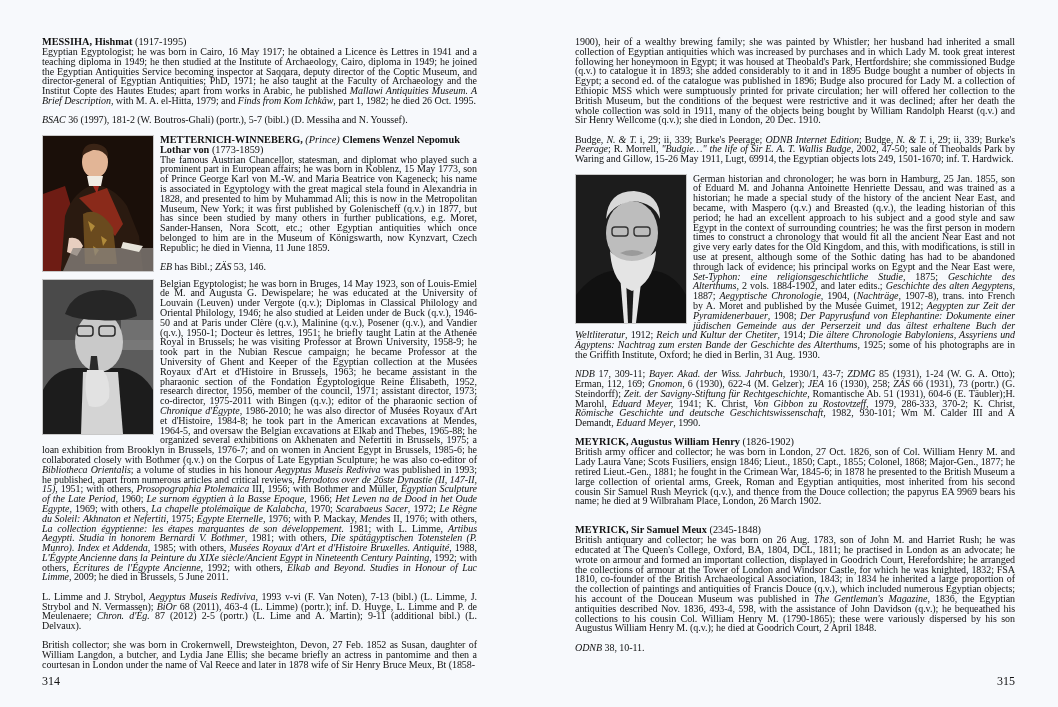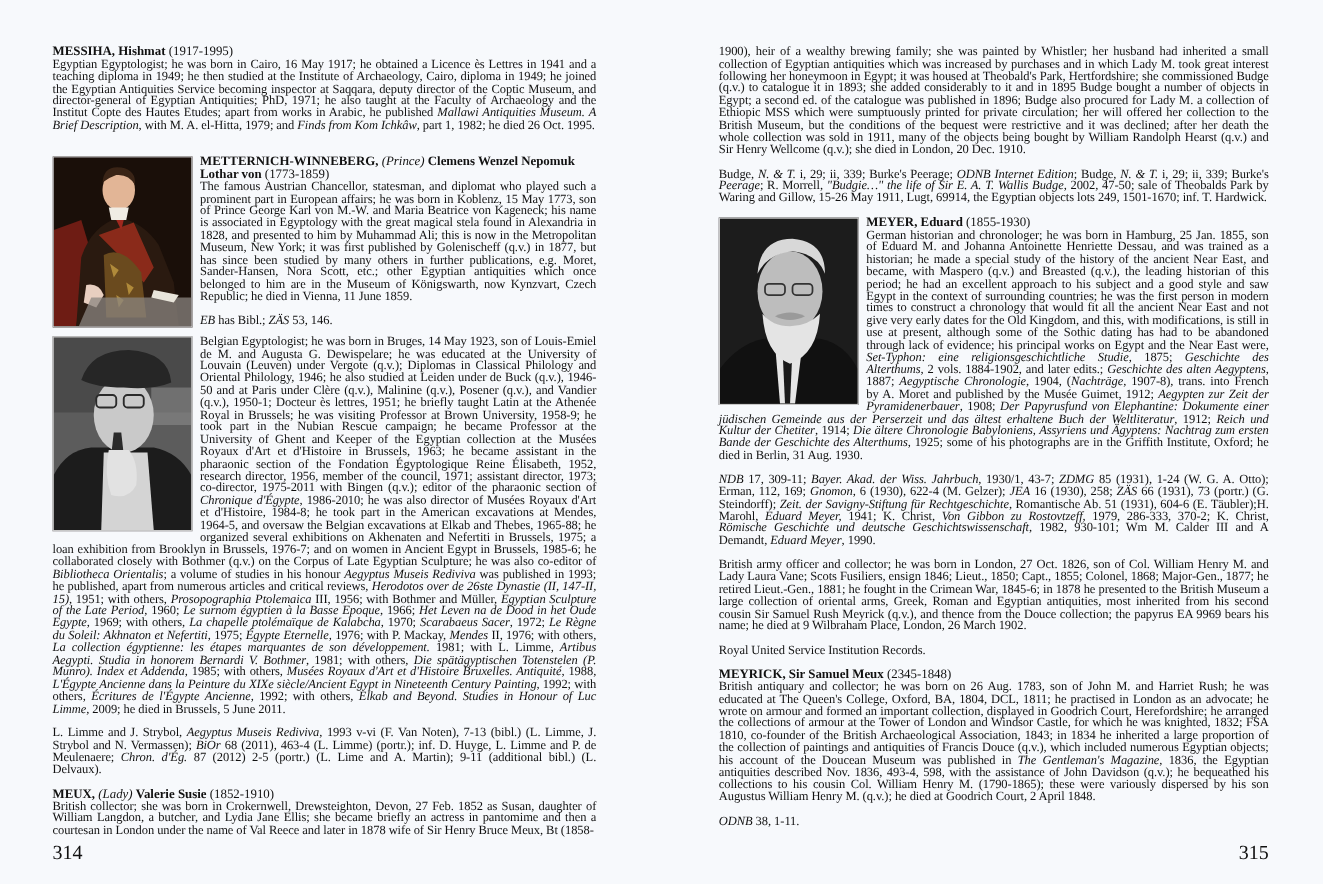--- a/index.html
+++ b/index.html
@@ -23,37 +23,38 @@
   .hd { font-size:10.3px; line-height:10px; }
   .hd b { font-weight:bold; }
   i, .it { font-style:italic; }
   .photo {
     float:left; margin:0 6px 2px 0; position:relative; overflow:hidden;
     border:1px solid #c8c8c8;
   }
   .photo.metternich { width:110px; height:135px; background:#1a0e08; }
   .photo.meulenaere { width:110px; height:154px; background:#6b6b6b; }
   .photo.meyer { width:110px; height:148px; background:#1d1d1d; }
-  .page-number { position:absolute; font-size:16px; top:674px; }
+  .page-number { position:absolute; font-size:12px; top:674px; }
   .page.left .page-number { left:0; }
   .page.right .page-number { right:0; }
   svg { display:block; }
 </style>
 </head>
 <body>
 
 <div class="spread">
 
   <div class="page left">
     <div class="col">
 
       <div class="entry">
         <div class="hd"><b>MESSIHA, Hishmat</b> <span>(1917-1995)</span></div>
         <p class="txt"><span>Egyptian Egyptologist; he was born in Cairo, 16 May 1917; he obtained a Licence ès Lettres in 1941 and a teaching diploma in 1949; he then studied at the Institute of Archaeology, Cairo, diploma in 1949; he joined the Egyptian Antiquities Service becoming inspector at Saqqara, deputy director of the Coptic Museum, and director-general of Egyptian Antiquities; PhD, 1971; he also taught at the Faculty of Archaeology and the Institut Copte des Hautes Etudes; apart from works in Arabic, he published </span><i>Mallawi Antiquities Museum. A Brief Description</i><span>, with M. A. el-Hitta, 1979; and </span><i>Finds from Kom Ichkâw</i><span>, part 1, 1982; he died 26 Oct. 1995.</span></p>
         <div class="gap"></div>
+        <p class="txt"><i>BSAC</i><span> 36 (1997), 181-2 (W. Boutros-Ghali) (portr.), 5-7 (bibl.) (D. Messiha and N. Youssef).</span></p>
       </div>
       <div class="gap"></div>
 
       <div class="entry" style="overflow:hidden;">
         <div class="photo metternich" title="Portrait painting of Metternich">
           <svg width="110" height="135" viewBox="0 0 110 135">
             <rect width="110" height="135" fill="#1a0f09"></rect>
             <path d="M0 58 L22 50 L28 70 L18 135 L0 135 Z" fill="#6e1c14"></path>
             <path d="M18 135 L22 80 Q30 55 52 48 Q72 52 84 70 L96 100 L100 135 Z" fill="#2a1a10"></path>
             <path d="M36 62 L64 52 L80 88 L72 100 L50 76 Z" fill="#8a2a1a"></path>
@@ -91,21 +92,20 @@
             <path d="M44 90 Q40 110 46 126 Q60 130 66 118 Q68 100 60 90 Z" fill="#e2e2e2"></path>
           </svg>
         </div>
         <p class="txt"><span>Belgian Egyptologist; he was born in Bruges, 14 May 1923, son of Louis-Emiel de M. and Augusta G. Dewispelare; he was educated at the University of Louvain (Leuven) under Vergote (q.v.); Diplomas in Classical Philology and Oriental Philology, 1946; he also studied at Leiden under de Buck (q.v.), 1946-50 and at Paris under Clère (q.v.), Malinine (q.v.), Posener (q.v.), and Vandier (q.v.), 1950-1; Docteur ès lettres, 1951; he briefly taught Latin at the Athenée Royal in Brussels; he was visiting Professor at Brown University, 1958-9; he took part in the Nubian Rescue campaign; he became Professor at the University of Ghent and Keeper of the Egyptian collection at the Musées Royaux d'Art et d'Histoire in Brussels, 1963; he became assistant in the pharaonic section of the Fondation Égyptologique Reine Élisabeth, 1952, research director, 1956, member of the council, 1971; assistant director, 1973; co-director, 1975-2011 with Bingen (q.v.); editor of the pharaonic section of </span><i>Chronique d'Égypte</i><span>, 1986-2010; he was also director of Musées Royaux d'Art et d'Histoire, 1984-8; he took part in the American excavations at Mendes, 1964-5, and oversaw the Belgian excavations at Elkab and Thebes, 1965-88; he organized several exhibitions on Akhenaten and Nefertiti in Brussels, 1975; a loan exhibition from Brooklyn in Brussels, 1976-7; and on women in Ancient Egypt in Brussels, 1985-6; he collaborated closely with Bothmer (q.v.) on the Corpus of Late Egyptian Sculpture; he was also co-editor of </span><i>Bibliotheca Orientalis</i><span>; a volume of studies in his honour </span><i>Aegyptus Museis Rediviva</i><span> was published in 1993; he published, apart from numerous articles and critical reviews, </span><i>Herodotos over de 26ste Dynastie (II, 147-II, 15),</i><span> 1951; with others, </span><i>Prosopographia Ptolemaica</i><span> III, 1956; with Bothmer and Müller, </span><i>Egyptian Sculpture of the Late Period</i><span>, 1960; </span><i>Le surnom égyptien à la Basse Epoque</i><span>, 1966; </span><i>Het Leven na de Dood in het Oude Egypte</i><span>, 1969; with others, </span><i>La chapelle ptolémaïque de Kalabcha</i><span>, 1970; </span><i>Scarabaeus Sacer</i><span>, 1972; </span><i>Le Règne du Soleil: Akhnaton et Nefertiti</i><span>, 1975; </span><i>Égypte Eternelle,</i><span> 1976; with P. Mackay, </span><i>Mendes</i><span> II, 1976; with others, </span><i>La collection égyptienne: les étapes marquantes de son développement.</i><span> 1981; with L. Limme, </span><i>Artibus Aegypti. Studia in honorem Bernardi V. Bothmer</i><span>, 1981; with others, </span><i>Die spätägyptischen Totenstelen (P. Munro). Index et Addenda</i><span>, 1985; with others, </span><i>Musées Royaux d'Art et d'Histoire Bruxelles. Antiquité</i><span>, 1988, </span><i>L'Égypte Ancienne dans la Peinture du XIXe siècle/Ancient Egypt in Nineteenth Century Painting</i><span>, 1992; with others, </span><i>Écritures de l'Égypte Ancienne</i><span>, 1992; with others, </span><i>Elkab and Beyond. Studies in Honour of Luc Limme</i><span>, 2009; he died in Brussels, 5 June 2011.</span><i></i><span></span></p>
         <div class="gap"></div>
         <p class="txt"><span>L. Limme and J. Strybol, </span><i>Aegyptus Museis Rediviva</i><span>, 1993 v-vi (F. Van Noten), 7-13 (bibl.) (L. Limme, J. Strybol and N. Vermassen); </span><i>BiOr</i><span> 68 (2011), 463-4 (L. Limme) (portr.); inf. D. Huyge, L. Limme and P. de Meulenaere; </span><i>Chron. d'Ég.</i><span> 87 (2012) 2-5 (portr.) (L. Lime and A. Martin); 9-11 (additional bibl.) (L. Delvaux).</span></p>
       </div>
       <div class="gap"></div>
 
       <div class="entry">
-        <div class="hd"><b>MEUX,</b> <i>(Lady)</i> <b>Valerie Susie</b> <span>(1852-1910)</span></div>
         <p class="txt">British collector; she was born in Crokernwell, Drewsteighton, Devon, 27 Feb. 1852 as Susan, daughter of William Langdon, a butcher, and Lydia Jane Ellis; she became briefly an actress in pantomime and then a courtesan in London under the name of Val Reece and later in 1878 wife of Sir Henry Bruce Meux, Bt (1858-</p>
       </div>
     </div>
     <div class="page-number">314</div>
   </div>
 
   <div class="page right">
     <div class="col">
 
       <div class="entry">
@@ -123,37 +123,36 @@
             <path d="M44 100 L66 100 L60 148 L48 148 Z" fill="#e6e6e6"></path>
             <path d="M50 104 L58 104 L56 148 L52 148 Z" fill="#1a1a1a"></path>
             <ellipse cx="56" cy="58" rx="26" ry="32" fill="#bdbdbd"></ellipse>
             <path d="M30 44 Q32 16 58 16 Q84 18 84 44 Q78 28 58 26 Q38 28 30 44 Z" fill="#d8d8d8"></path>
             <rect x="36" y="52" width="16" height="9" rx="3" fill="none" stroke="#333" stroke-width="1.4"></rect>
             <rect x="58" y="52" width="16" height="9" rx="3" fill="none" stroke="#333" stroke-width="1.4"></rect>
             <path d="M34 76 Q36 108 56 116 Q78 108 80 76 Q70 86 56 86 Q42 86 34 76 Z" fill="#e4e4e4"></path>
             <path d="M44 78 Q56 72 68 78 Q56 84 44 78 Z" fill="#9a9a9a"></path>
           </svg>
         </div>
-        <div class="hd"><b>MEYER, Eduard</b> <span>(1855-1930)</span></div>
         <p class="txt"><span>German historian and chronologer; he was born in Hamburg, 25 Jan. 1855, son of Eduard M. and Johanna Antoinette Henriette Dessau, and was trained as a historian; he made a special study of the history of the ancient Near East, and became, with Maspero (q.v.) and Breasted (q.v.), the leading historian of this period; he had an excellent approach to his subject and a good style and saw Egypt in the context of surrounding countries; he was the first person in modern times to construct a chronology that would fit all the ancient Near East and not give very early dates for the Old Kingdom, and this, with modifications, is still in use at present, although some of the Sothic dating has had to be abandoned through lack of evidence; his principal works on Egypt and the Near East were, </span><i>Set-Typhon: eine religionsgeschichtliche Studie</i><span>, 1875; </span><i>Geschichte des Alterthums</i><span>, 2 vols. 1884-1902, and later edits.; </span><i>Geschichte des alten Aegyptens</i><span>, 1887; </span><i>Aegyptische Chronologie</i><span>, 1904, (</span><i>Nachträge</i><span>, 1907-8), trans. into French by A. Moret and published by the Musée Guimet, 1912; </span><i>Aegypten zur Zeit der Pyramidenerbauer</i><span>, 1908; </span><i>Der Papyrusfund von Elephantine: Dokumente einer jüdischen Gemeinde aus der Perserzeit und das ältest erhaltene Buch der Weltliteratur</i><span>, 1912; </span><i>Reich und Kultur der Chetiter</i><span>, 1914; </span><i>Die ältere Chronologie Babyloniens, Assyriens und Ägyptens: Nachtrag zum ersten Bande der Geschichte des Alterthums</i><span>, 1925; some of his photographs are in the Griffith Institute, Oxford; he died in Berlin, 31 Aug. 1930.</span></p>
         <div class="gap"></div>
         <p class="txt"><i>NDB</i><span> 17, 309-11; </span><i>Bayer. Akad. der Wiss. Jahrbuch</i><span>, 1930/1, 43-7; </span><i>ZDMG</i><span> 85 (1931), 1-24 (W. G. A. Otto); Erman, 112, 169; </span><i>Gnomon</i><span>, 6 (1930), 622-4 (M. Gelzer); </span><i>JEA</i><span> 16 (1930), 258; </span><i>ZÄS</i><span> 66 (1931), 73 (portr.) (G. Steindorff); </span><i>Zeit. der Savigny-Stiftung für Rechtgeschichte</i><span>, Romantische Ab. 51 (1931), 604-6 (E. Täubler);H. Marohl, </span><i>Eduard Meyer,</i><span> 1941; K. Christ, </span><i>Von Gibbon zu Rostovtzeff</i><span>, 1979, 286-333, 370-2; K. Christ, </span><i>Römische Geschichte und deutsche Geschichtswissenschaft</i><span>, 1982, 930-101; Wm M. Calder III and A Demandt, </span><i>Eduard Meyer</i><span>, 1990.</span></p>
       </div>
       <div class="gap"></div>
 
       <div class="entry">
+        <div class="hd"><b>MEYRICK, Augustus William Henry</b> <span>(1826-1902)</span></div>
         <p class="txt">British army officer and collector; he was born in London, 27 Oct. 1826, son of Col. William Henry M. and Lady Laura Vane; Scots Fusiliers, ensign 1846; Lieut., 1850; Capt., 1855; Colonel, 1868; Major-Gen., 1877; he retired Lieut.-Gen., 1881; he fought in the Crimean War, 1845-6; in 1878 he presented to the British Museum a large collection of oriental arms, Greek, Roman and Egyptian antiquities, most inherited from his second cousin Sir Samuel Rush Meyrick (q.v.), and thence from the Douce collection; the papyrus EA 9969 bears his name; he died at 9 Wilbraham Place, London, 26 March 1902.</p>
         <div class="gap"></div>
-        <p class="txt">Royal United Service Institution Records.</p>
       </div>
       <div class="gap"></div>
 
       <div class="entry">
         <div class="hd"><b>MEYRICK, Sir Samuel Meux</b> <span>(2345-1848)</span></div>
         <p class="txt"><span>British antiquary and collector; he was born on 26 Aug. 1783, son of John M. and Harriet Rush; he was educated at The Queen's College, Oxford, BA, 1804, DCL, 1811; he practised in London as an advocate; he wrote on armour and formed an important collection, displayed in Goodrich Court, Herefordshire; he arranged the collections of armour at the Tower of London and Windsor Castle, for which he was knighted, 1832; FSA 1810, co-founder of the British Archaeological Association, 1843; in 1834 he inherited a large proportion of the collection of paintings and antiquities of Francis Douce (q.v.), which included numerous Egyptian objects; his account of the Doucean Museum was published in </span><i>The Gentleman's Magazine</i><span>, 1836, the Egyptian antiquities described Nov. 1836, 493-4, 598, with the assistance of John Davidson (q.v.); he bequeathed his collections to his cousin Col. William Henry M. (1790-1865); these were variously dispersed by his son Augustus William Henry M. (q.v.); he died at Goodrich Court, 2 April 1848.</span></p>
         <div class="gap"></div>
-        <p class="txt"><i>ODNB</i><span> 38, 1-11.</span></p>
+        <p class="txt"><i>ODNB</i><span> 38, 10-11.</span></p>
       </div>
     </div>
     <div class="page-number">315</div>
   </div>
 
 </div>
 
 </body></html>

